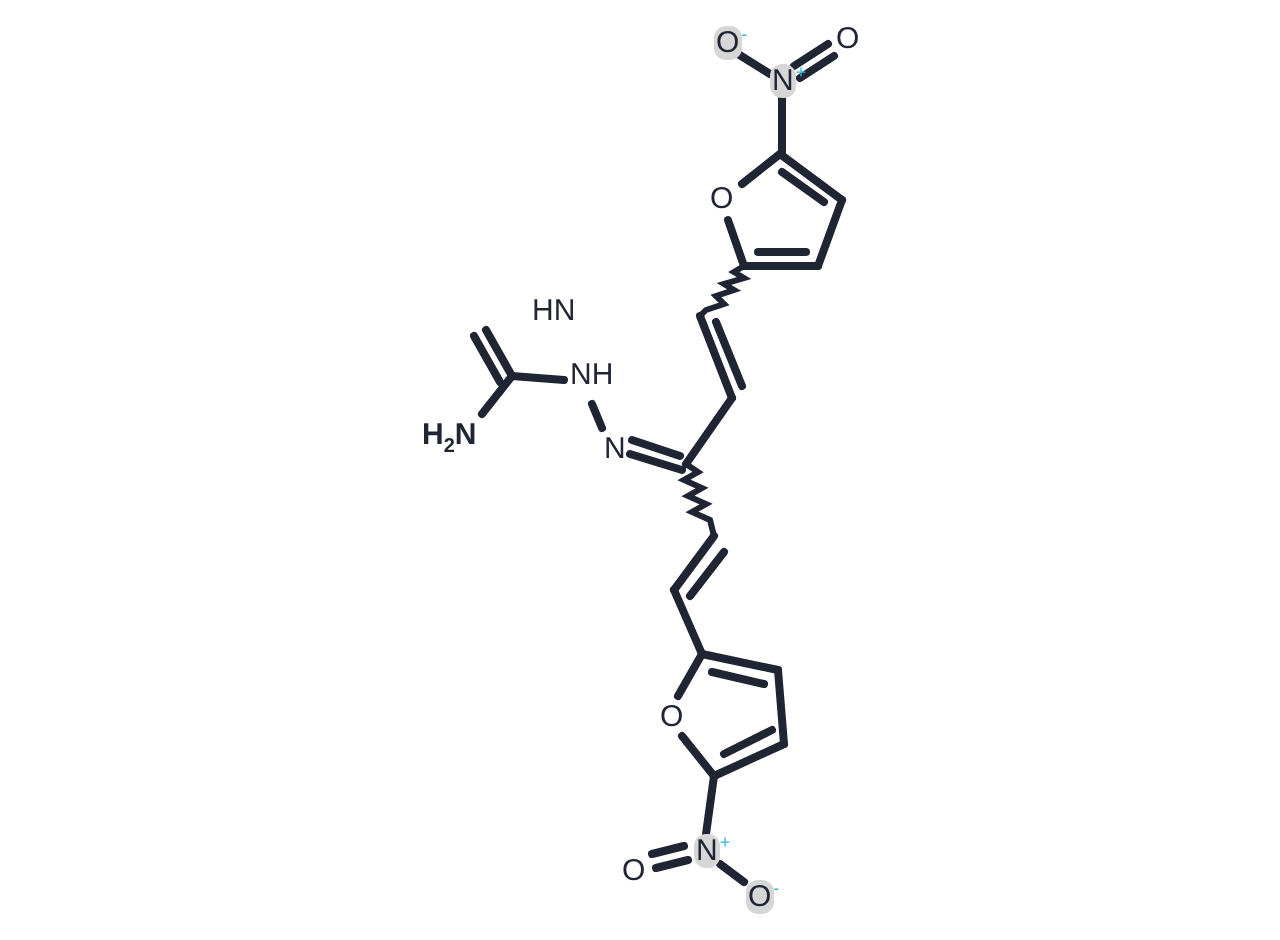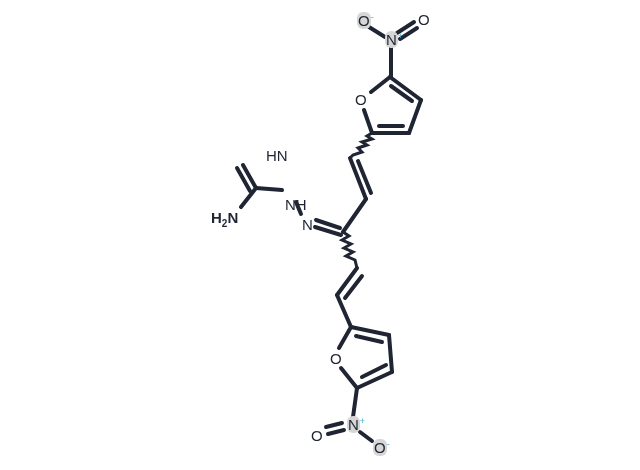--- a/index.html
+++ b/index.html
@@ -66,20 +66,20 @@
 
   <line class="bond" x1="256" y1="188" x2="241" y2="207"></line>
 </svg>
 
 <div class="label" style="left:357px;top:13px;"><span class="halo">O</span><span class="charge">-</span></div>
 <div class="label" style="left:385px;top:32px;"><span class="halo">N</span><span class="charge">+</span></div>
 <div class="label" style="left:418px;top:12px;">O</div>
 <div class="label" style="left:355px;top:92px;">O</div>
 
 <div class="label" style="left:226px;top:148px;margin-left:40px;">HN</div>
-<div class="label" style="left:285px;top:197px;text-align:right;">NH</div>
+<div class="label" style="left:285px;top:180px;text-align:right;">NH</div>
 <div class="label" style="left:211px;top:210px;font-weight:bold;"><span>H</span><span class="sub">2</span><span>N</span></div>
 <div class="label" style="left:302px;top:217px;">N</div>
 
 <div class="label" style="left:330px;top:351px;">O</div>
 <div class="label" style="left:311px;top:428px;">O</div>
 <div class="label" style="left:347px;top:417px;"><span class="halo">N</span><span class="charge">+</span></div>
 <div class="label" style="left:373px;top:440px;"><span class="halo">O</span><span class="charge">-</span></div>
 
 </body></html>

